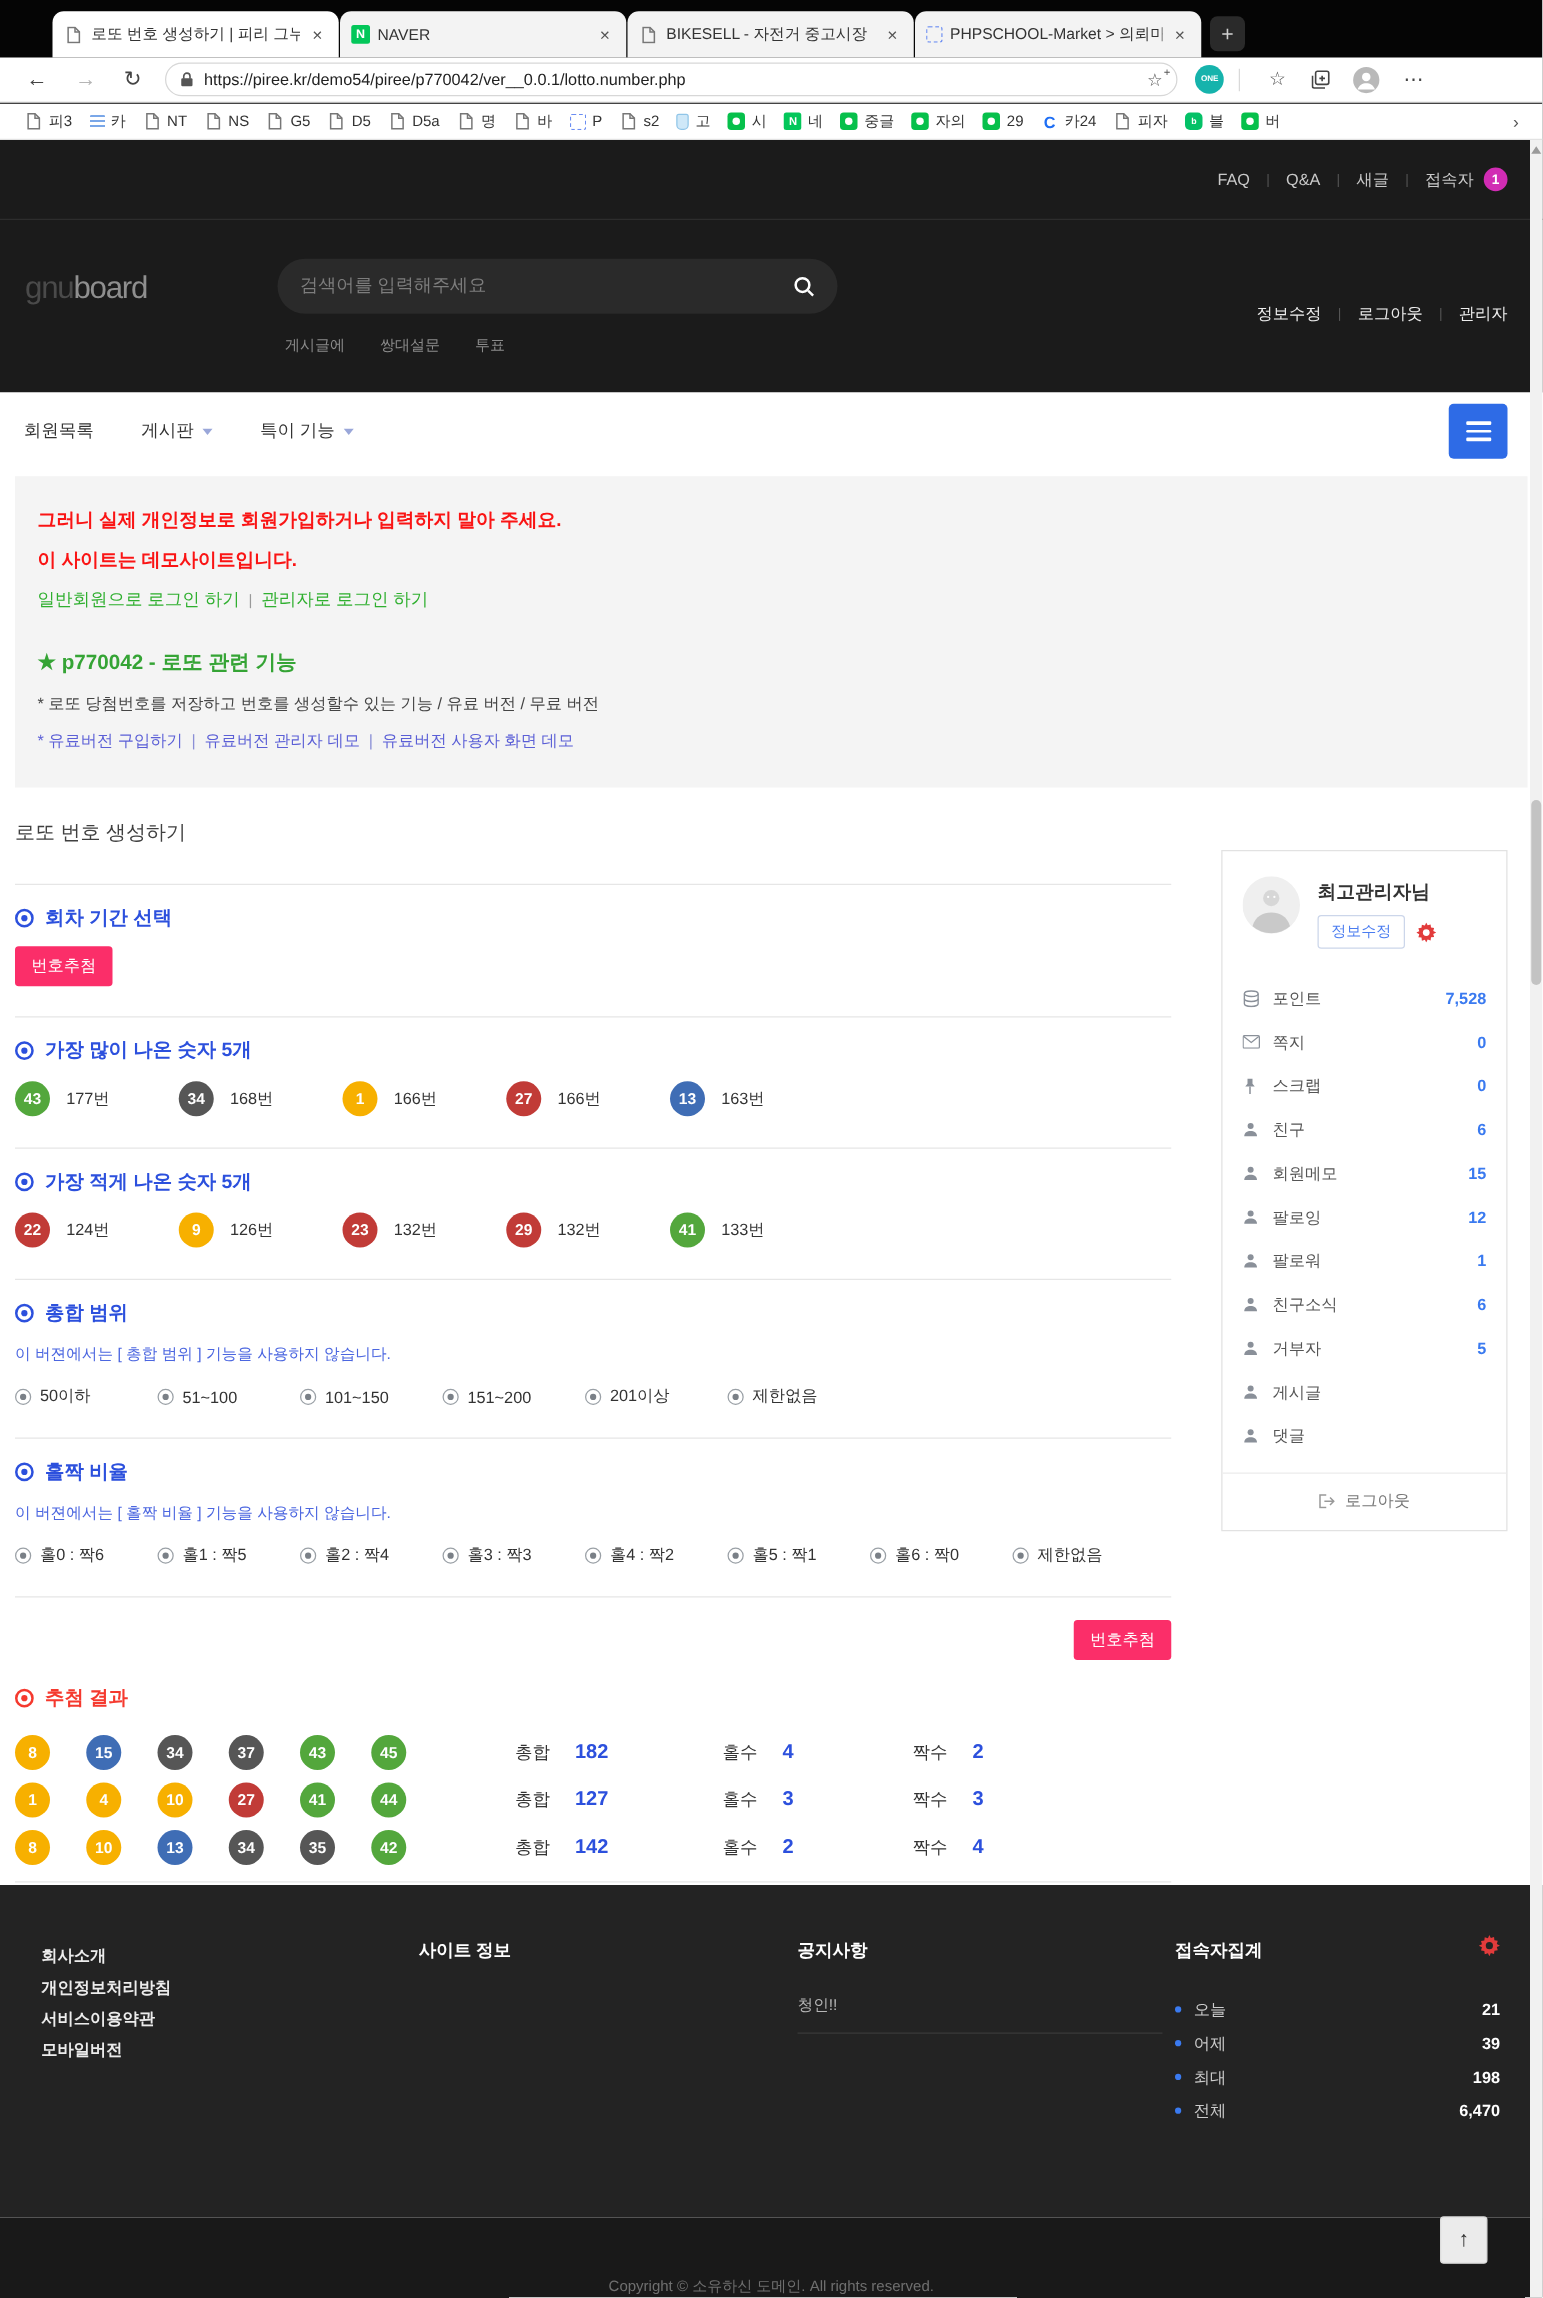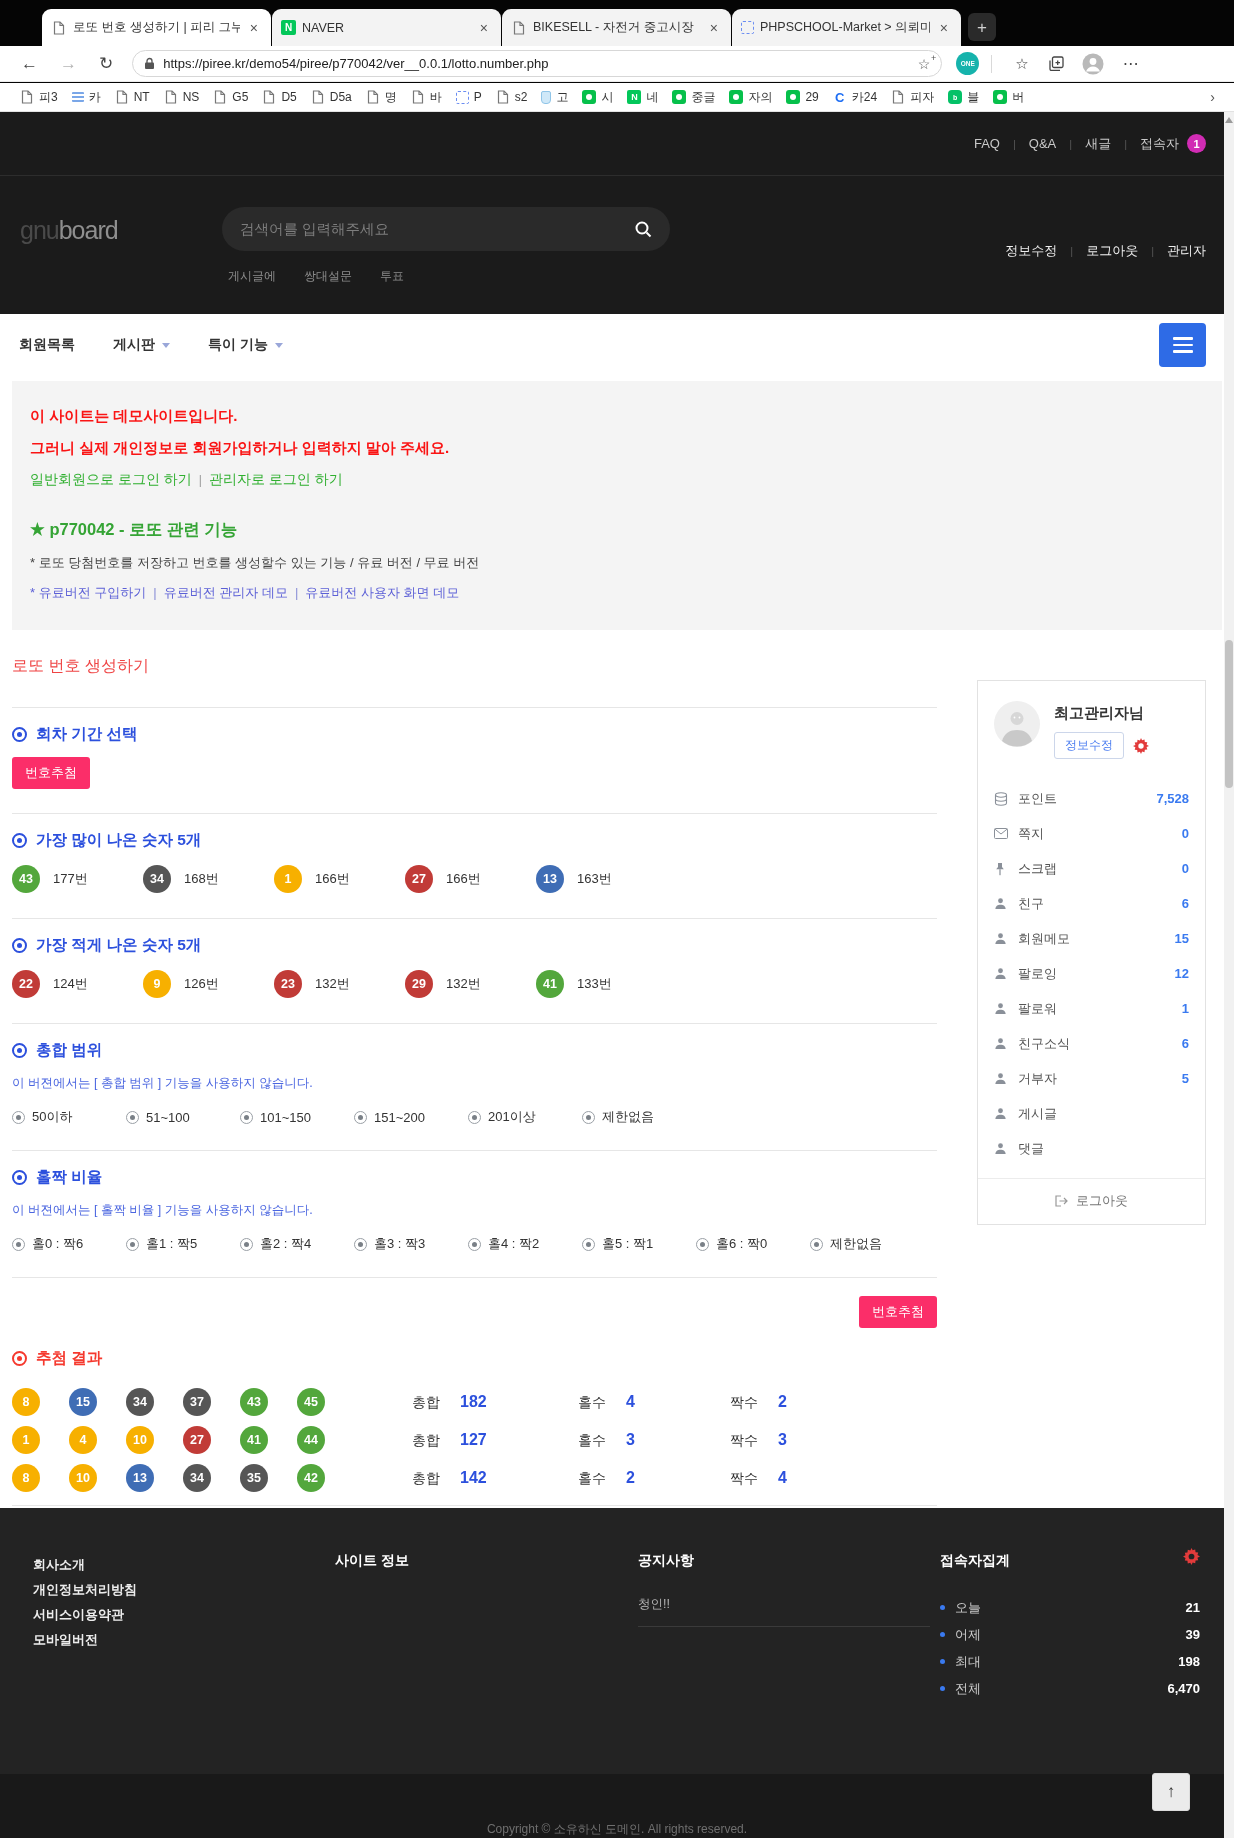--- a/index.html
+++ b/index.html
@@ -67,39 +67,39 @@
                border-radius:24px; display:flex; align-items:center; padding:0 18px; }
   .searchbox input { flex:1; background:transparent; border:none; outline:none; color:#bbb; font-size:14.5px;
                      font-family:"Liberation Sans", sans-serif; }
   .searchbox input::placeholder { color:#7d7d7d; }
   .keywords { position:absolute; left:228px; top:92px; display:flex; gap:28px; font-size:12px; color:#8c8c8c; }
   .user-links { position:absolute; right:28px; top:66px; display:flex; align-items:center; font-size:13px; color:#ededed; }
 
   
   .navbar { height:62px; background:#fff; display:flex; align-items:center; padding:0 19px; position:relative; }
   .nav-items { display:flex; gap:38px; }
-  .nav-item { display:flex; align-items:center; gap:7px; font-size:14px; font-weight:bold; color:#333; }
+  .nav-item { display:flex; align-items:center; gap:7px; font-size:14px; font-weight:normal; color:#333; }
   .chev { width:0; height:0; border-left:4px solid transparent; border-right:4px solid transparent; border-top:5px solid #9aa7d9; }
   .hamburger { position:absolute; right:28px; top:9px; width:47px; height:44px; background:#2e6be6;
                border:none; border-radius:4px; display:flex; flex-direction:column; align-items:center; justify-content:center; gap:4px; }
   .hamburger span { display:block; width:20px; height:2.5px; background:#fff; border-radius:1px; }
 
   
   .notice-box { margin:5px 12px 0; background:#f4f4f4; padding:26px 18px 28px; }
   .n-red { color:#fa1414; font-weight:bold; font-size:15px; margin-bottom:13px; }
   .n-login { font-size:14px; color:#2faf2f; margin-top:2px; }
   .n-login .lsep { color:#999; margin:0 7px; font-size:12px; }
   .n-feature-title { color:#35a435; font-weight:bold; font-size:16.5px; margin-top:30px; }
   .n-feature-desc { color:#444; font-size:13px; margin-top:13px; }
   .n-feature-links { font-size:13px; color:#5b5fd6; margin-top:12px; }
   .n-feature-links .lsep { color:#8b8fd6; margin:0 7px; }
 
   
   .content { position:relative; padding:0 12px; }
-  .page-title { font-size:16px; font-weight:normal; color:#ef4444; margin:26px 0 30px; }
+  .page-title { font-size:16px; font-weight:normal; color:#404040; margin:26px 0 30px; }
   .main-col { width:925px; }
   hr.sep { border:none; border-top:1px solid #e6e6e6; width:925px; margin:0; }
   .sec-h { display:flex; align-items:center; gap:9px; font-size:15.5px; font-weight:bold; color:#2c50dd; margin-top:16px; }
   .sec-h.red { color:#f5392e; }
   .sec-ico { width:15px; height:15px; border:2px solid currentColor; border-radius:50%; position:relative; flex:none; }
   .sec-ico::after { content:""; position:absolute; inset:3px; background:currentColor; border-radius:50%; }
   .pink-btn { display:inline-block; background:#fb2e69; color:#fff; font-size:13px; border:none;
               padding:7px 13px; border-radius:3px; margin-top:12px; font-family:"Liberation Sans",sans-serif; }
   .btn-row { width:925px; text-align:right; margin-top:18px; }
   .btn-row .pink-btn { margin-top:0; }
@@ -427,22 +427,22 @@
         </div>
       </div>
     <button class="hamburger">
         <span></span>
         <span></span>
         <span></span>
       </button>
   </div>
 
   <div class="notice-box">
+    <p class="n-red">그러니 실제 개인정보로 회원가입하거나 입력하지 말아 주세요.</p>
     <p class="n-red">이 사이트는 데모사이트입니다.</p>
-    <p class="n-red">그러니 실제 개인정보로 회원가입하거나 입력하지 말아 주세요.</p>
     <p class="n-login" id="login-links"><a>일반회원으로 로그인 하기</a><span class="lsep">|</span><a>관리자로 로그인 하기</a></p>
     <p class="n-feature-title">★ p770042 - 로또 관련 기능</p>
     <p class="n-feature-desc">* 로또 당첨번호를 저장하고 번호를 생성할수 있는 기능 / 유료 버전 / 무료 버전</p>
     <p class="n-feature-links" id="feature-links"><span>* </span><a>유료버전 구입하기</a><span class="lsep">|</span><a>유료버전 관리자 데모</a><span class="lsep">|</span><a>유료버전 사용자 화면 데모</a></p>
   </div>
 
   <div class="content">
     <h2 class="page-title">로또 번호 생성하기</h2>
     <hr class="sep">
 

